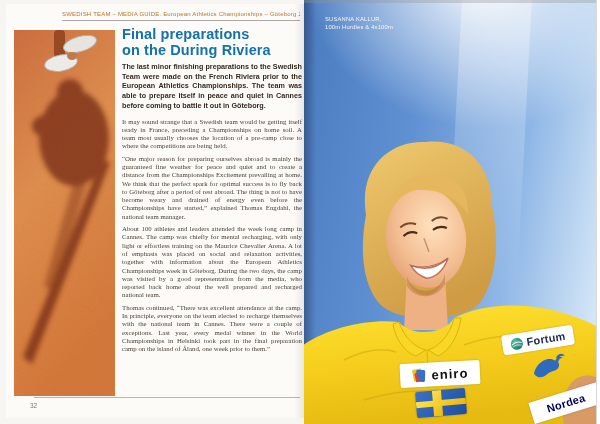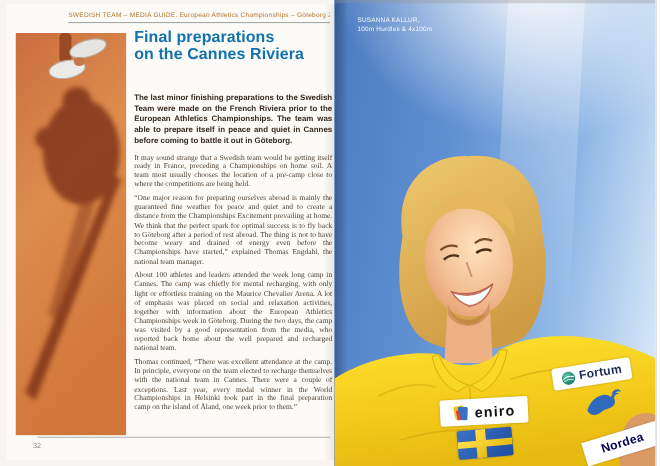--- a/index.html
+++ b/index.html
@@ -15,21 +15,21 @@
   .pl-header { position:absolute; left:56px; top:7px; right:4px;
                font-size:6px; letter-spacing:.2px; color:#b4762f;
                padding-bottom:3px; border-bottom:1px solid #a8a8a8; white-space:nowrap; overflow:hidden; }
   .track-photo { position:absolute; left:8px; top:26px; width:101px; height:366px; overflow:hidden; }
   .pl-footer-line { position:absolute; left:28px; right:4px; top:393px; height:0;
                border-top:1px solid #b5b5b5; }
   .pl-pagenum { position:absolute; left:24px; top:398px; font-size:6.5px; color:#7a7a7a; }
 
   .article { position:absolute; left:116px; top:22px; width:180px; }
   .article h1 { color:#1272ad; font-size:14.5px; line-height:16px; font-weight:bold;
-               letter-spacing:.1px; margin-bottom:26px; }
+               letter-spacing:.1px; margin-bottom:4px; }
   .article .intro { font-size:7.2px; line-height:9.7px; font-weight:bold; color:#35291f;
                text-align:justify; margin-bottom:7px; }
   .article .body-p { font-family:"Liberation Serif", serif; font-size:6.8px; line-height:8.3px;
                color:#4e4034; text-align:justify; margin-bottom:4px; }
 
   
   .page-right { position:absolute; left:304px; top:0; width:292px; height:424px; overflow:hidden;
         background:
           radial-gradient(260px 220px at 62% -6%, rgba(255,255,255,.95) 0%, rgba(255,255,255,.45) 38%, rgba(255,255,255,0) 70%),
           linear-gradient(100deg, #4a7bc0 0%, #5f90d2 35%, #8fb7e6 68%, #d9e9f8 96%); }
@@ -111,21 +111,21 @@
           <ellipse cx="47" cy="33" rx="16.5" ry="8" fill="#f2f0ec" stroke="#b9b4ac" stroke-width="1" transform="rotate(-10 47 33)"></ellipse>
           <ellipse cx="58" cy="26" rx="5" ry="4" fill="#c97a4c"></ellipse>
         </g>
         <rect width="101" height="366" filter="url(#grain)" opacity="0.16" style="mix-blend-mode:multiply"></rect>
       </svg>
     </div>
 
     <div class="article">
       <h1>
         <span>Final preparations</span><br>
-        <span>on the Cannes Riviera</span>
+        <span>on the During Riviera</span>
       </h1>
       <p class="intro">The last minor finishing preparations to the Swedish Team were made on the French Riviera prior to the European Athletics Championships. The team was able to prepare itself in peace and quiet in Cannes before coming to battle it out in Göteborg.</p>
       <p class="body-p">It may sound strange that a Swedish team would be getting itself ready in France, preceding a Championships on home soil. A team most usually chooses the location of a pre-camp close to where the competitions are being held.</p>
       <p class="body-p">“One major reason for preparing ourselves abroad is mainly the guaranteed fine weather for peace and quiet and to create a distance from the Championships Excitement prevailing at home. We think that the perfect spark for optimal success is to fly back to Göteborg after a period of rest abroad.  The thing is not to have become weary and drained of energy even before the Championships have started,” explained Thomas Engdahl, the national team manager.</p>
       <p class="body-p">About 100 athletes and leaders attended the week long camp in Cannes. The camp was chiefly for mental recharging, with only light or effortless training on the Maurice Chevalier Arena. A lot of emphasis was placed on social and relaxation activities, together with information about the European Athletics Championships week in Göteborg. During the two days, the camp was visited by a good representation from the media, who reported back home about the well prepared and recharged national team.</p>
       <p class="body-p">Thomas continued, “There was excellent attendance at the camp. In principle, everyone on the team elected to recharge themselves with the national team in Cannes. There were a couple of exceptions. Last year, every medal winner in the World Championships in Helsinki took part in the final preparation camp on the island of Åland, one week prior to them.”</p>
     </div>
 
     <div class="pl-footer-line"></div>
     <div class="pl-pagenum">32</div>

